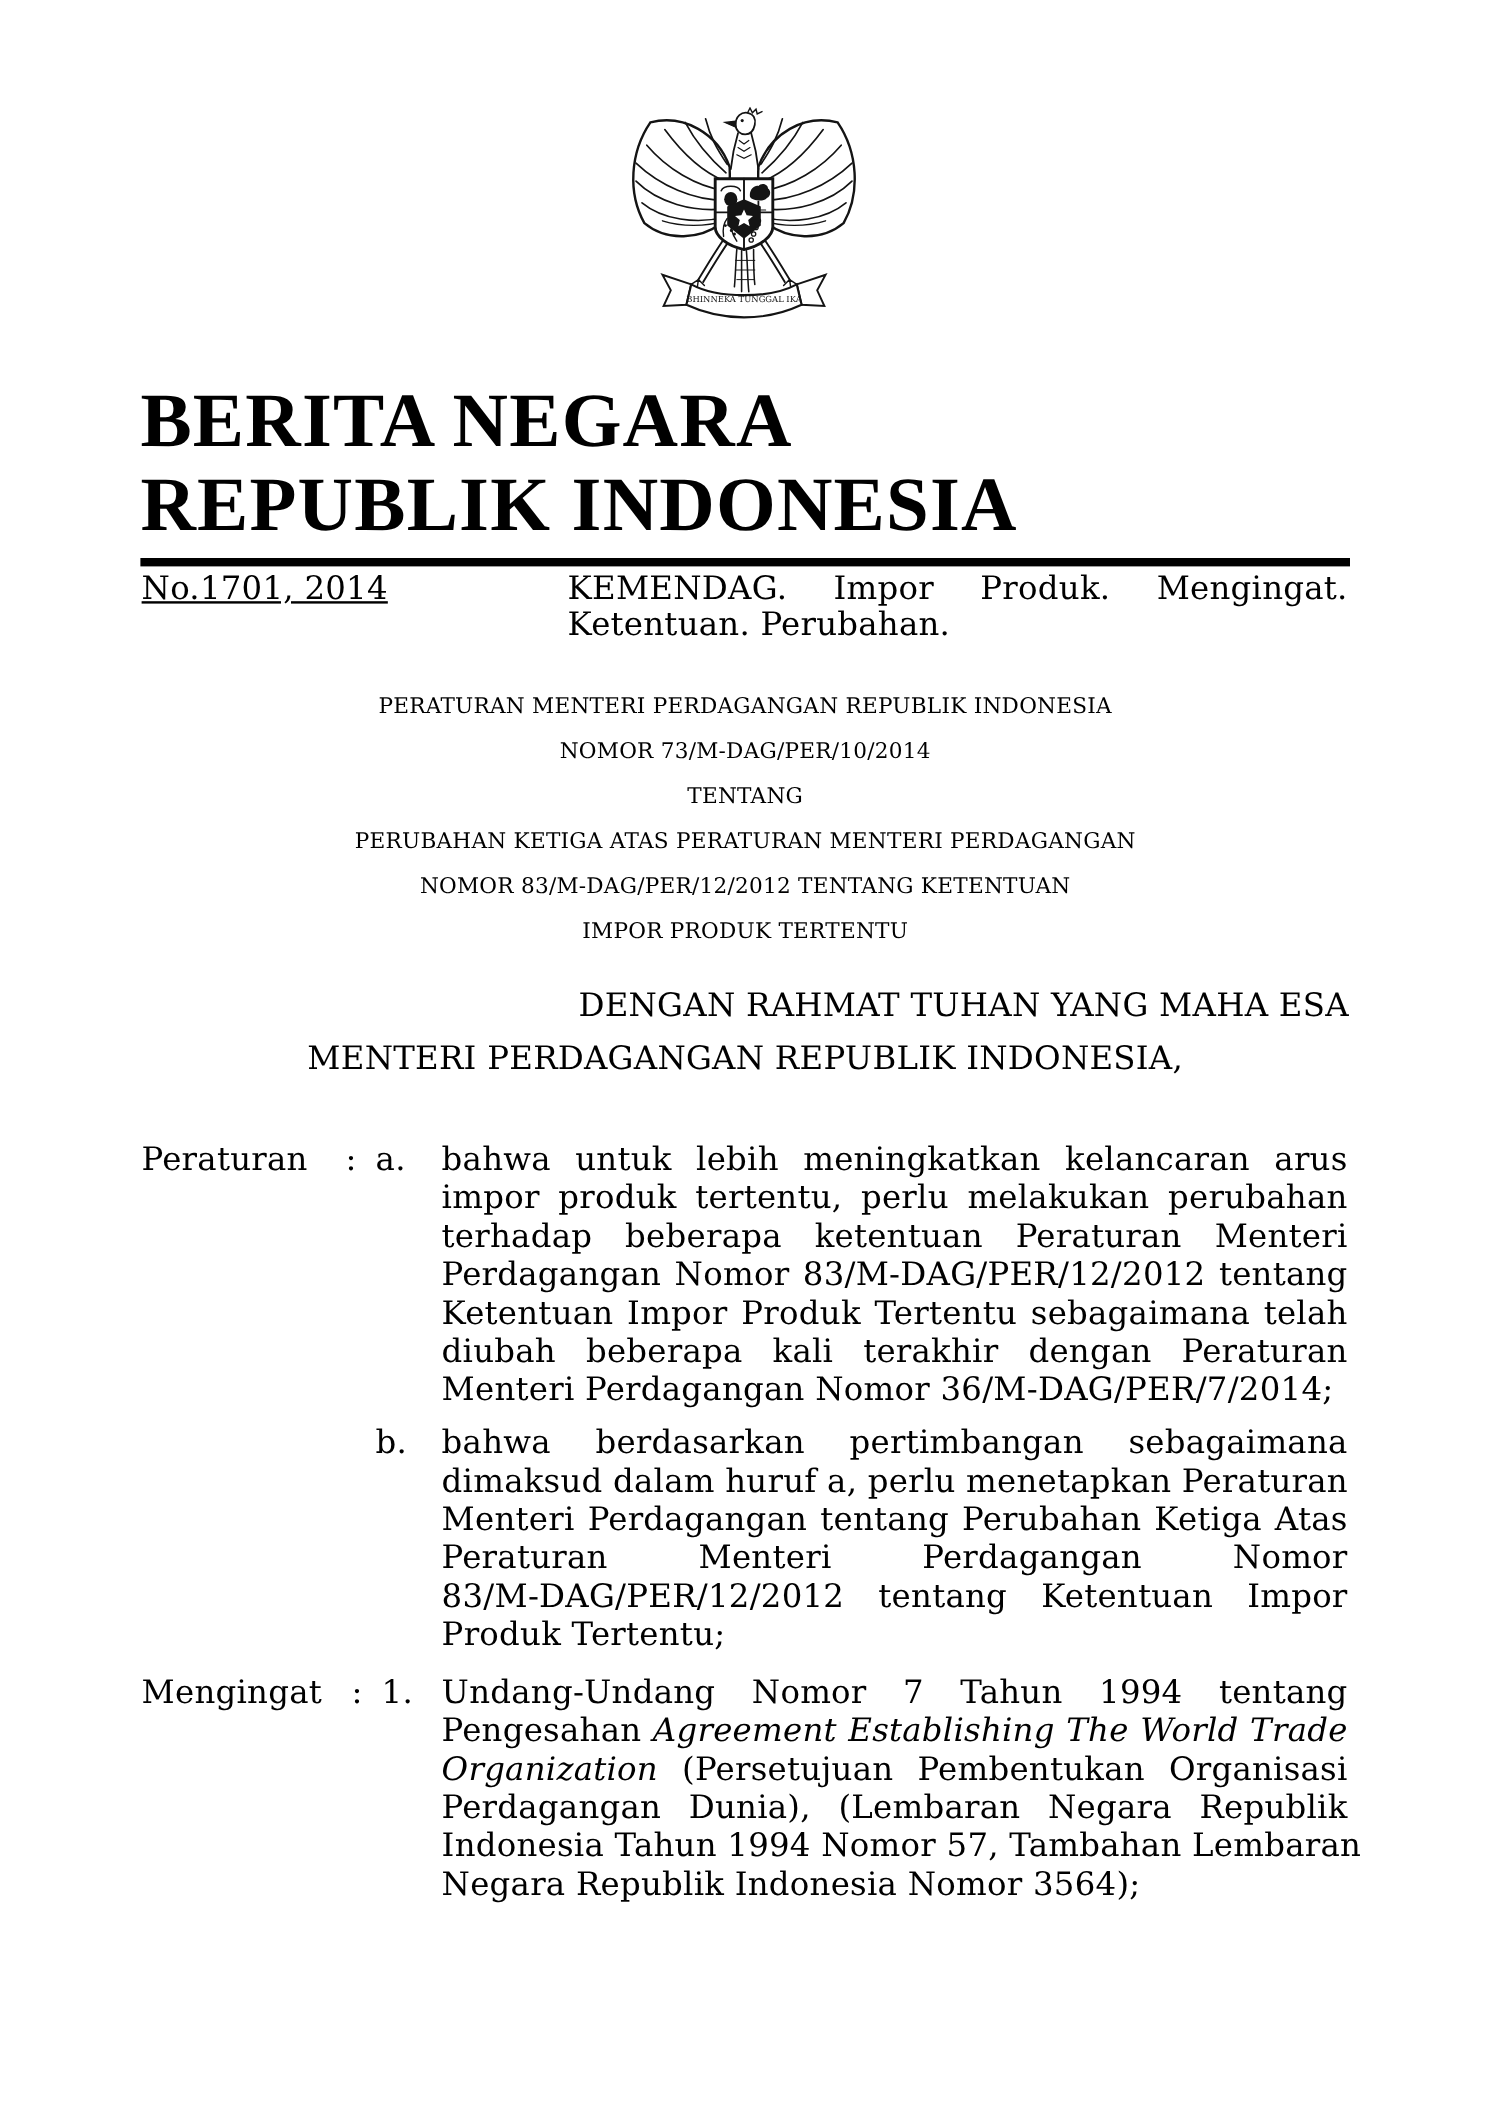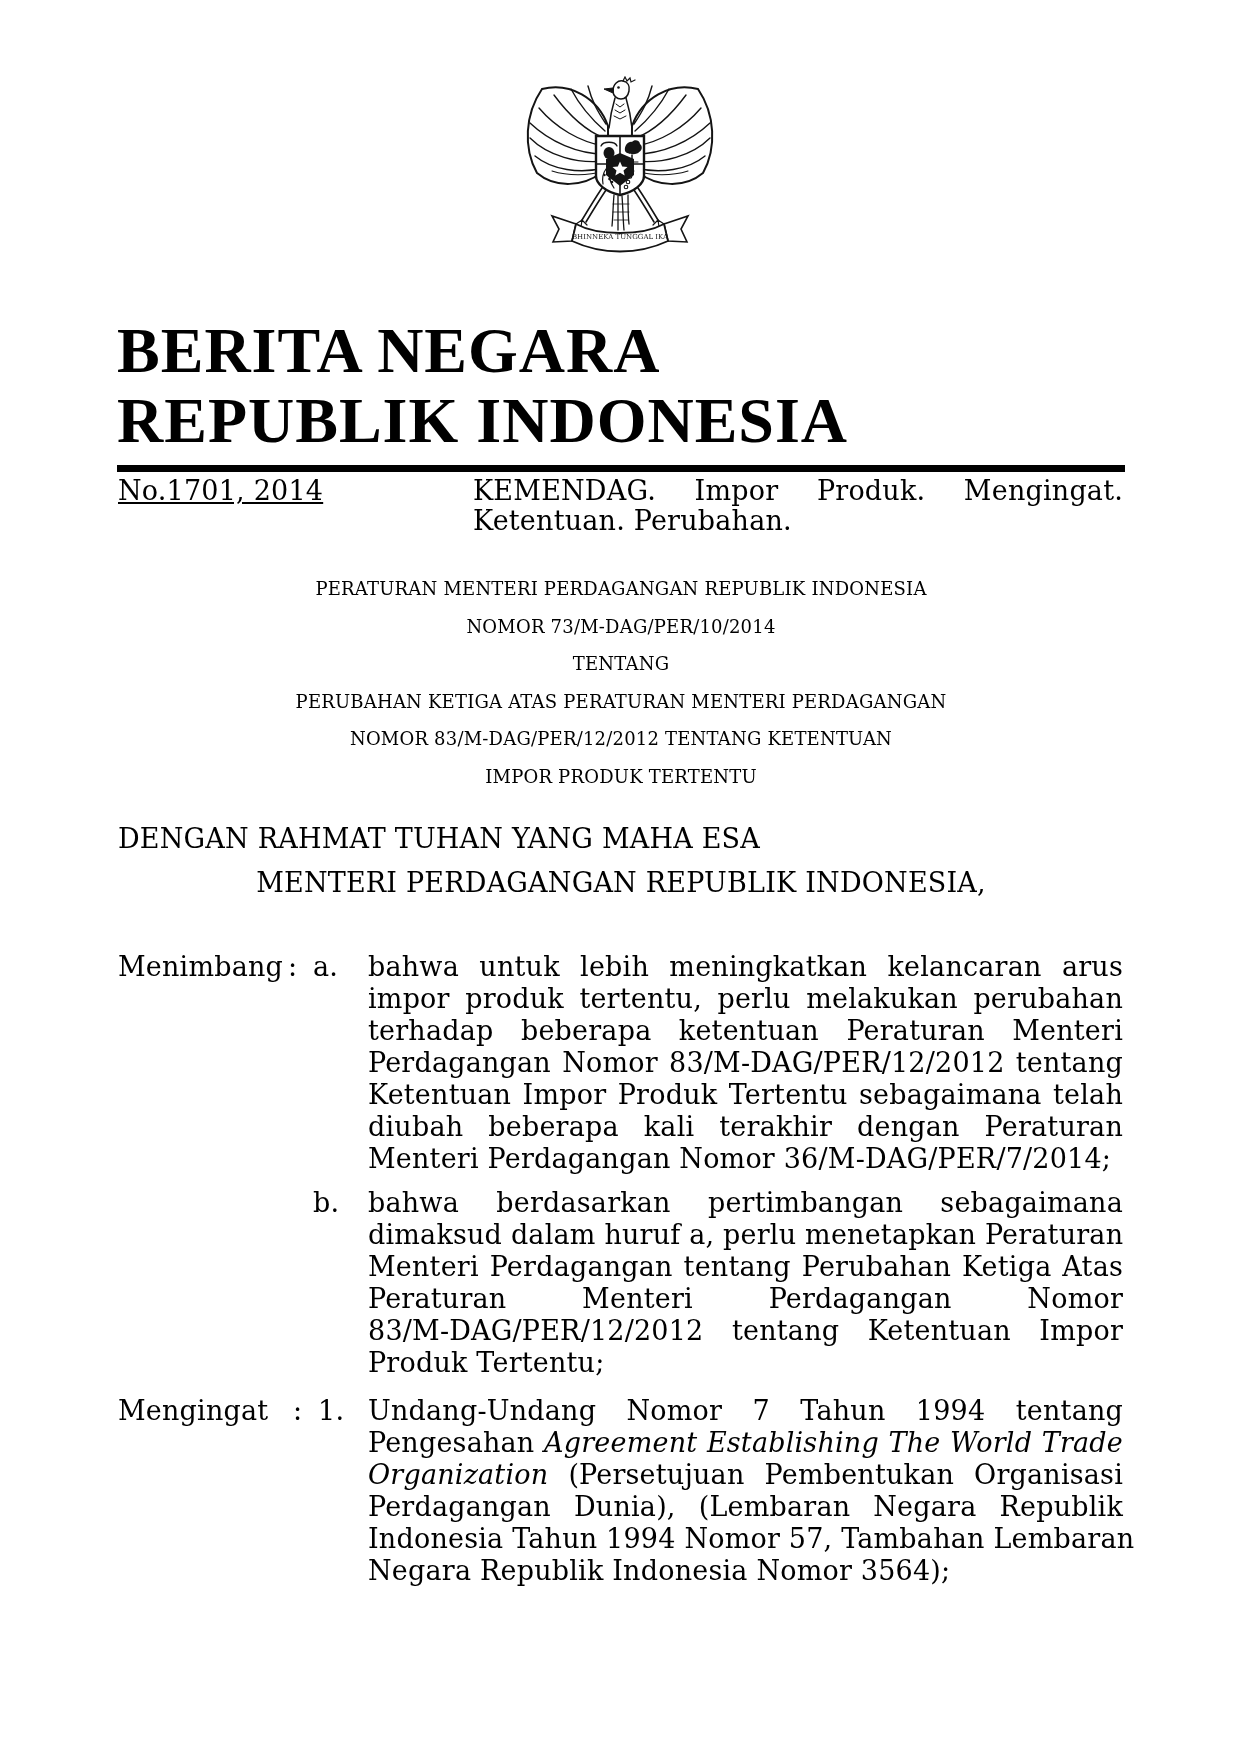--- a/index.html
+++ b/index.html
@@ -6,37 +6,37 @@
   .page{
     position:relative;
     width:1240px;height:1755px;
     margin:0 auto;
     background:#ffffff;
     color:#000;
     font-family:"DejaVu Serif", serif;
     overflow:hidden;
   }
   
-  .emblem{position:absolute;left:522px;top:76px;width:196px;height:192px;}
+  .emblem{position:absolute;left:522px;top:89px;width:196px;height:192px;}
   .emblem svg{display:block;}
   .emblem text{font-family:"DejaVu Serif",serif;}
   
   .masthead-title{
     position:absolute;left:117px;top:316px;width:1008px;
     font-family:"Liberation Serif", serif;
     font-weight:bold;font-size:64px;line-height:70px;
     text-align:left;letter-spacing:1px;
   }
   .rule{position:absolute;left:117px;top:465px;width:1008px;height:7px;background:#000;}
   .info-row{position:absolute;left:118px;top:476px;width:1006px;font-size:27px;line-height:30px;letter-spacing:.2px;}
   .info-no{position:absolute;left:0;top:0;text-decoration:underline;}
   .info-subject{margin-left:355px;width:650px;}
   
   .doc-title{position:absolute;left:118px;top:570px;width:1006px;font-size:18px;line-height:37.5px;letter-spacing:.2px;}
-  .invocation-1{position:absolute;left:118px;top:820px;width:1006px;font-size:27px;line-height:37.5px;text-align:left;letter-spacing:.2px;}
+  .invocation-1{position:absolute;left:118px;top:820px;width:1006px;font-size:27px;line-height:37.5px;text-align:right;letter-spacing:.2px;}
   .invocation-2{position:absolute;left:118px;top:864px;width:1006px;font-size:27px;line-height:37.5px;text-align:center;letter-spacing:.2px;}
   
   .sec-row{position:absolute;left:118px;width:1006px;font-size:27px;line-height:32px;letter-spacing:.2px;}
   .row-a{top:951px;}
   .row-b{top:1187px;}
   .row-mengingat{top:1395px;}
   .sec-label{position:absolute;left:0;top:0;}
   .sec-colon{position:absolute;left:170px;top:0;}
   .sec-marker{position:absolute;left:195px;top:0;}
   .row-mengingat .sec-colon{left:175px;}
@@ -158,21 +158,21 @@
       <div class="cline">TENTANG</div>
       <div class="cline">PERUBAHAN KETIGA ATAS PERATURAN MENTERI PERDAGANGAN</div>
       <div class="cline">NOMOR 83/M-DAG/PER/12/2012 TENTANG KETENTUAN</div>
       <div class="cline last">IMPOR PRODUK TERTENTU</div>
     </div>
 
   <div class="invocation-1">DENGAN RAHMAT TUHAN YANG MAHA ESA</div>
   <div class="invocation-2">MENTERI PERDAGANGAN REPUBLIK INDONESIA,</div>
 
   <div class="sec-row row-a">
-    <span class="sec-label">Menimbang</span>
+    <span class="sec-label">Peraturan</span>
     <span class="sec-colon">:</span>
     <span class="sec-marker">a.</span>
     <div class="sec-text">
         <div class="jline">bahwa untuk lebih meningkatkan kelancaran arus</div>
         <div class="jline">impor produk tertentu, perlu melakukan perubahan</div>
         <div class="jline">terhadap beberapa ketentuan Peraturan Menteri</div>
         <div class="jline">Perdagangan Nomor 83/M-DAG/PER/12/2012 tentang</div>
         <div class="jline">Ketentuan Impor Produk Tertentu sebagaimana telah</div>
         <div class="jline">diubah beberapa kali terakhir dengan Peraturan</div>
         <div class="jline last">Menteri Perdagangan Nomor 36/M-DAG/PER/7/2014;</div>

